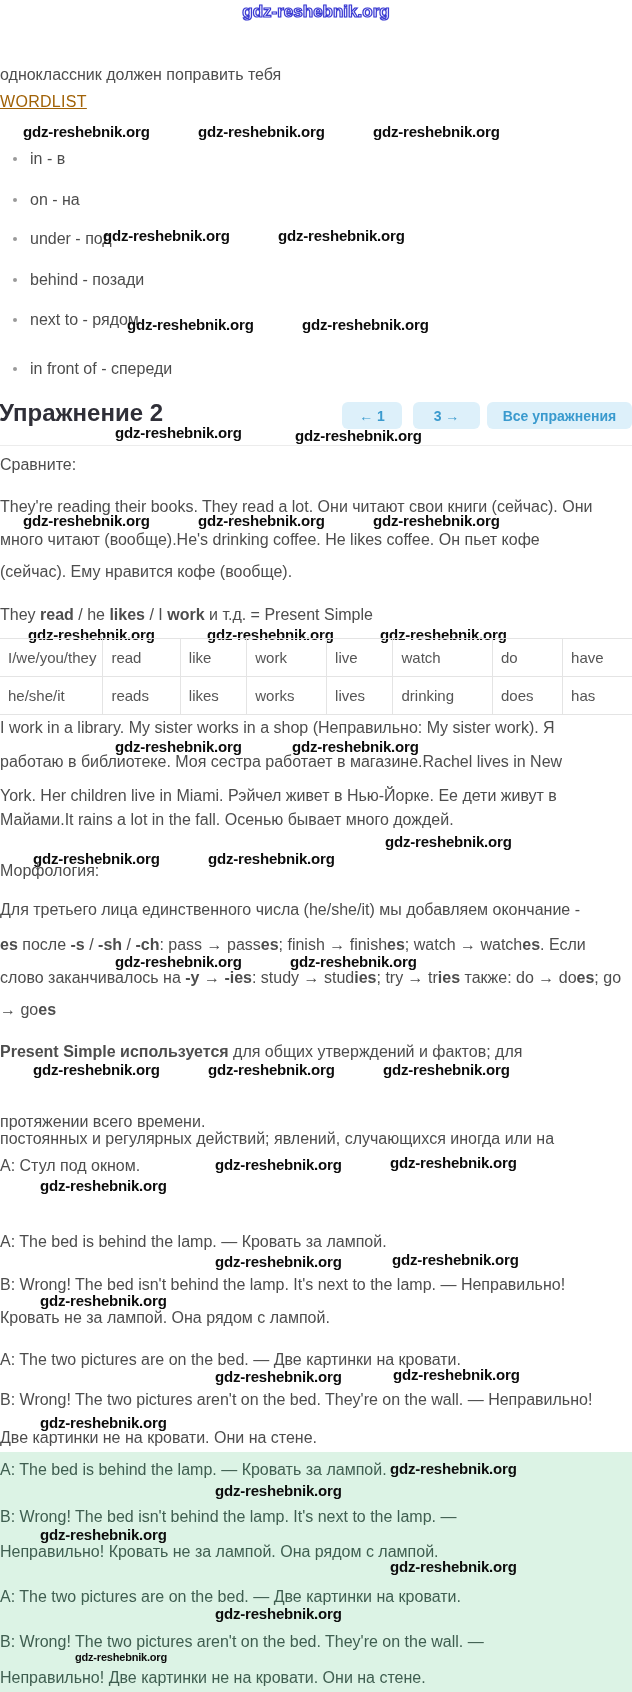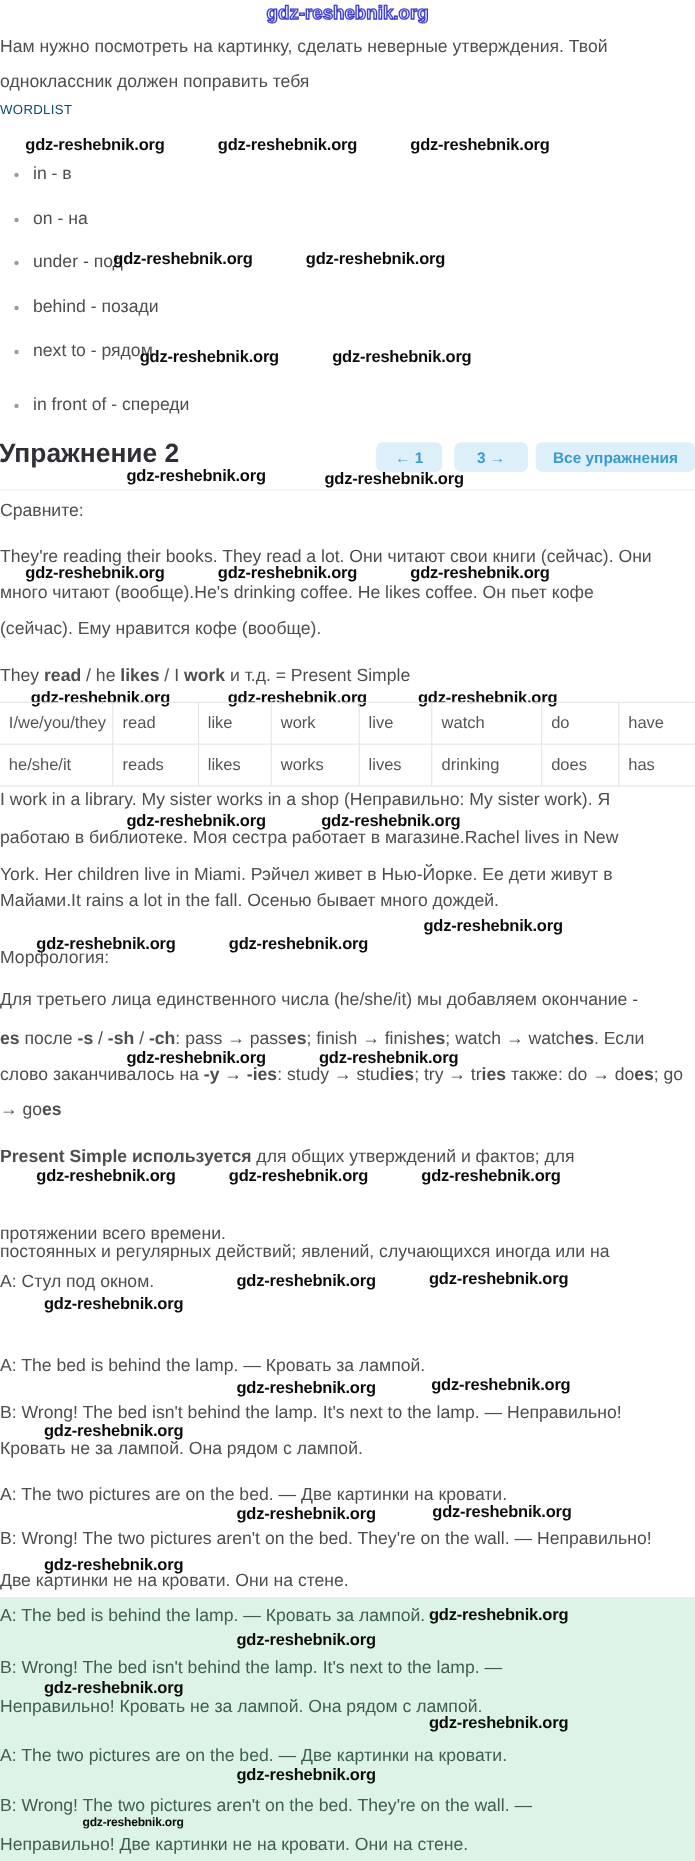--- a/index.html
+++ b/index.html
@@ -12,21 +12,21 @@
   .b{font-weight:bold;}
   .wm{position:absolute;white-space:nowrap;font-size:15px;font-weight:700;color:#0c0c0c;letter-spacing:-0.2px;}
   .wm.small{font-size:11px;}
   .wm-blue{
     position:absolute;top:2px;left:0;width:100%;text-align:center;
     font-size:17px;font-weight:700;color:#f4f4ff;
     -webkit-text-stroke:1.2px #3c3cd2;text-stroke:1.2px #3c3cd2;
     text-shadow:0 0 1px #3c3cd2;
   }
   .heading{position:absolute;left:-1px;white-space:nowrap;font-size:24px;font-weight:700;color:#2f2f38;}
-  .wordlist-title{position:absolute;font-size:12px;color:#0c4a6e;letter-spacing:0.3px;}
+  .wordlist-title{position:absolute;font-size:16px;color:#a16207;letter-spacing:0.3px;text-decoration:underline;}
   .bullet{position:absolute;left:0;}
   .bullet .dot{position:absolute;left:13px;top:7px;width:4px;height:4px;border-radius:50%;background:#9a9a9a;}
   .bullet .bl{position:absolute;left:30px;top:0;white-space:nowrap;font-size:16px;color:#4d4d4d;}
   .pager-btn{
     position:absolute;top:402px;height:27px;border-radius:6px;background:#ddf0fa;
     color:#3a9ace;font-size:14px;font-weight:600;display:flex;align-items:center;justify-content:center;
     cursor:pointer;box-sizing:border-box;
   }
   .divider{position:absolute;left:0;width:632px;height:1px;background:#ececec;}
   table.conj{
@@ -39,21 +39,20 @@
   .green-panel{position:absolute;left:0;top:1452px;width:632px;height:240px;background:#dcf3e5;}
   .gt{color:#3f5e50;}
 </style>
 </head>
 <body>
 
 <div id="page">
 
   <div class="wm-blue">gdz-reshebnik.org</div>
 
-  <div class="t" style="top:33px">Нам нужно посмотреть на картинку, сделать неверные утверждения. Твой</div>
   <div class="t" style="top:65px">одноклассник должен поправить тебя</div>
   <div class="wordlist-title" style="top:93px;left:0">WORDLIST</div>
 
   <span class="wm" style="top:123px;left:23px">gdz-reshebnik.org</span>
   <span class="wm" style="top:123px;left:198px">gdz-reshebnik.org</span>
   <span class="wm" style="top:123px;left:373px">gdz-reshebnik.org</span>
 
   <div class="bullet" style="top:150px">
       <span class="dot"></span>
       <span class="bl">in - в</span>

